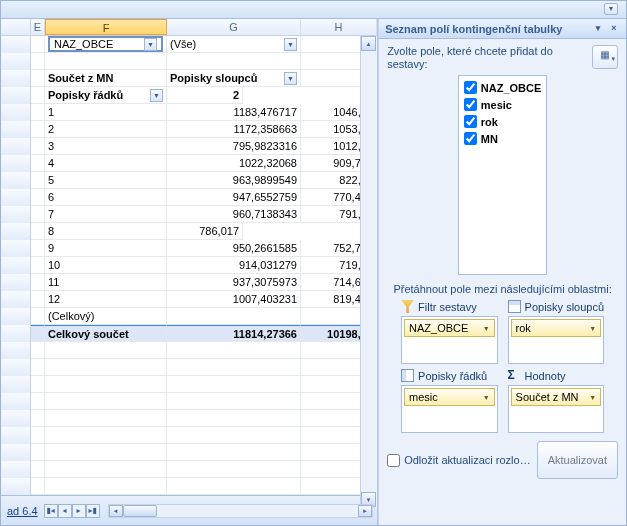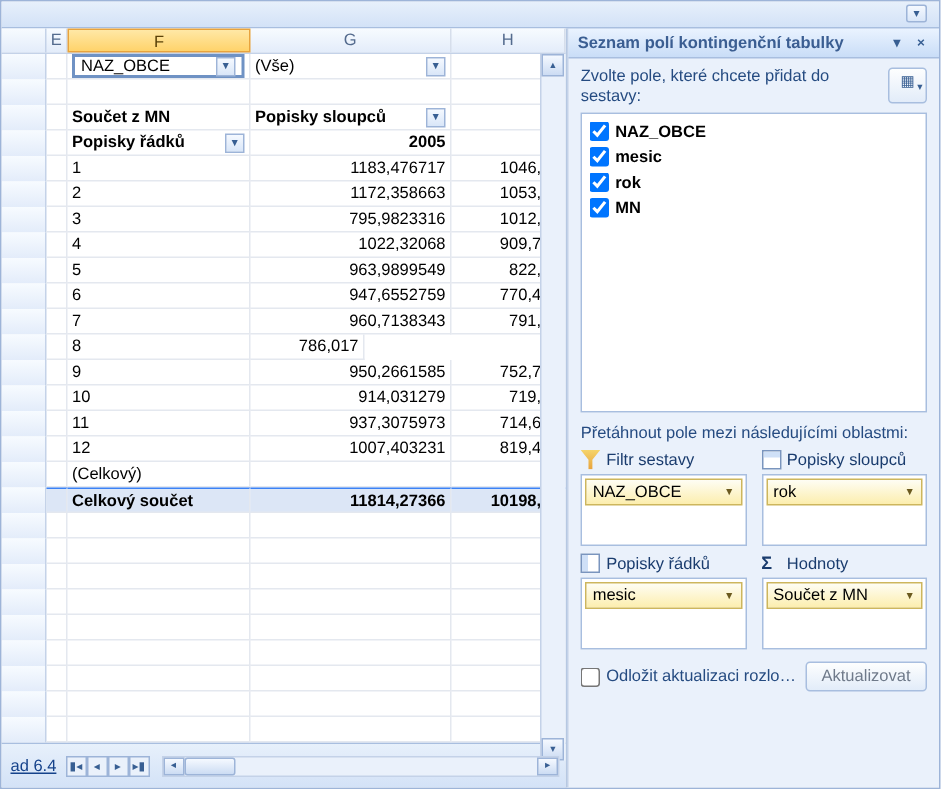--- a/index.html
+++ b/index.html
@@ -210,20 +210,21 @@
     text-align: center;
     line-height: 11px;
     color: #385f93;
     cursor: pointer;
   }
   .pane-body {
     padding: 6px 8px 4px 8px;
     display: flex;
     flex-direction: column;
     flex: 1;
+    align-items: center;
   }
   .choose-row {
     display: flex;
     align-items: flex-start;
     gap: 6px;
     margin-bottom: 4px;
   }
   .choose-label {
     flex: 1;
     color: #254b81;
@@ -327,21 +328,21 @@
     align-items: center;
     gap: 4px;
     flex: 1;
     font-size: 11px;
     color: #254b81;
     white-space: nowrap;
     overflow: hidden;
   }
   .pane-foot .defer input { margin: 0; width: 13px; height: 13px; }
   .btn {
-    height: 20px;
+    height: 38px;
     padding: 0 10px;
     background: linear-gradient(#fdfefe,#e2ecf9);
     border: 1px solid #a8bedf;
     border-radius: 3px;
     font-size: 11px;
     color: #6f7a8a;
   }
 
   .vscroll {
     position: absolute;
@@ -423,21 +424,20 @@
         </div>
         <div class="row">
           <div class="stubcol"></div>
           <div class="cell colE"></div>
           <div class="cell colF" style="text-align: left;">
             <div style="display: flex; align-items: center; height: 100%;">
               <b>Popisky řádků</b>
               <span class="pv-drop" style="margin-left: auto;">▼</span>
             </div>
           </div>
-          <div class="cell colG"><b>2005</b></div>
           <div class="cell colH"><b>2</b></div>
         </div>
         <div class="row">
           <div class="stubcol"></div>
           <div class="cell colE"></div>
           <div class="cell colF" style="text-align: left;">1</div>
           <div class="cell colG">1183,476717</div>
           <div class="cell colH">1046,62</div>
         </div>
         <div class="row">

